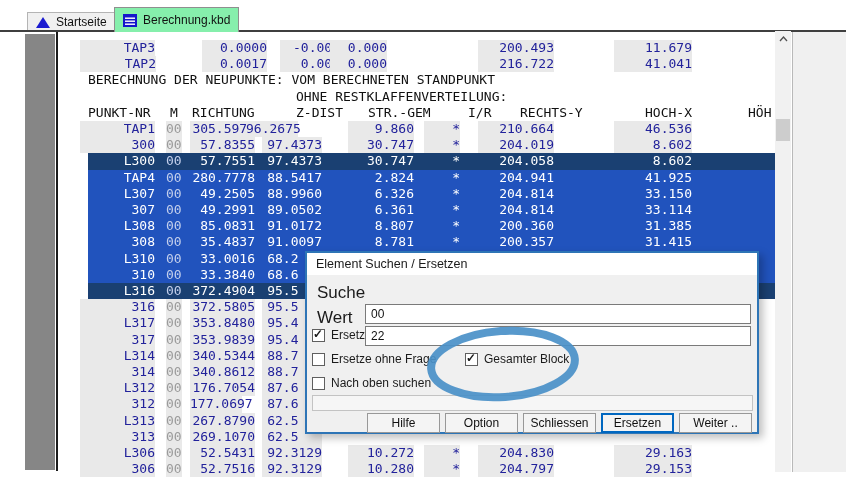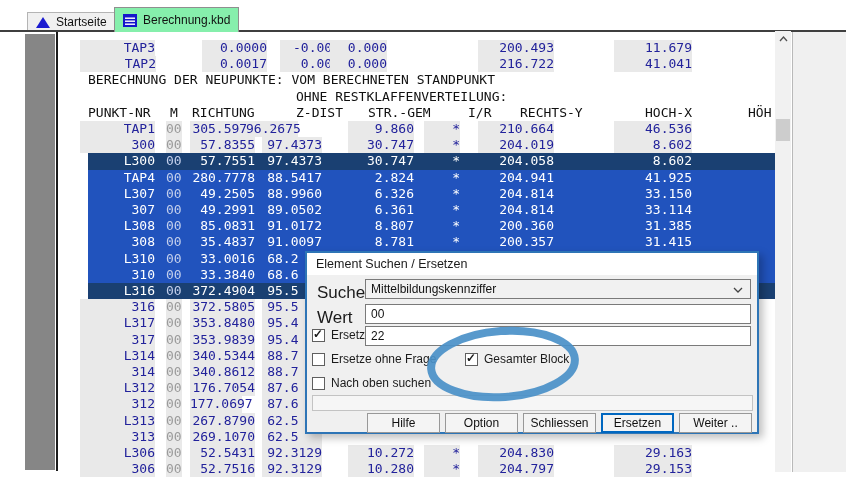--- a/index.html
+++ b/index.html
@@ -296,26 +296,20 @@
         <polyline points="1,5 4.5,1 8,5" fill="none" stroke="#505050" stroke-width="1.3"></polyline>
       </svg>
     </div>
     <div class="thumb"></div>
   </div>
 
   <div class="dialog">
     <div class="dlg-title">Element Suchen / Ersetzen</div>
 
     <div class="dlg-label" style="left:10px;top:30px;">Suche</div>
-    <div class="field combo" style="left:58px;top:26px;width:386px;height:20px;">
-      <span>Mittelbildungskennziffer</span>
-      <svg class="chev" width="10" height="6">
-        <polyline points="1,1 5,5 9,1" fill="none" stroke="#444" stroke-width="1.3"></polyline>
-      </svg>
-    </div>
 
     <div class="dlg-label" style="left:10px;top:55px;">Wert</div>
     <div class="field" style="left:58px;top:51px;width:386px;height:20px;">00</div>
 
     <div class="cbrow" style="left:5px;top:75px;">
       <span class="cb checked"></span>
       <span>Ersetze</span>
     </div>
     <div class="field" style="left:58px;top:73px;width:386px;height:20px;">22</div>
 

